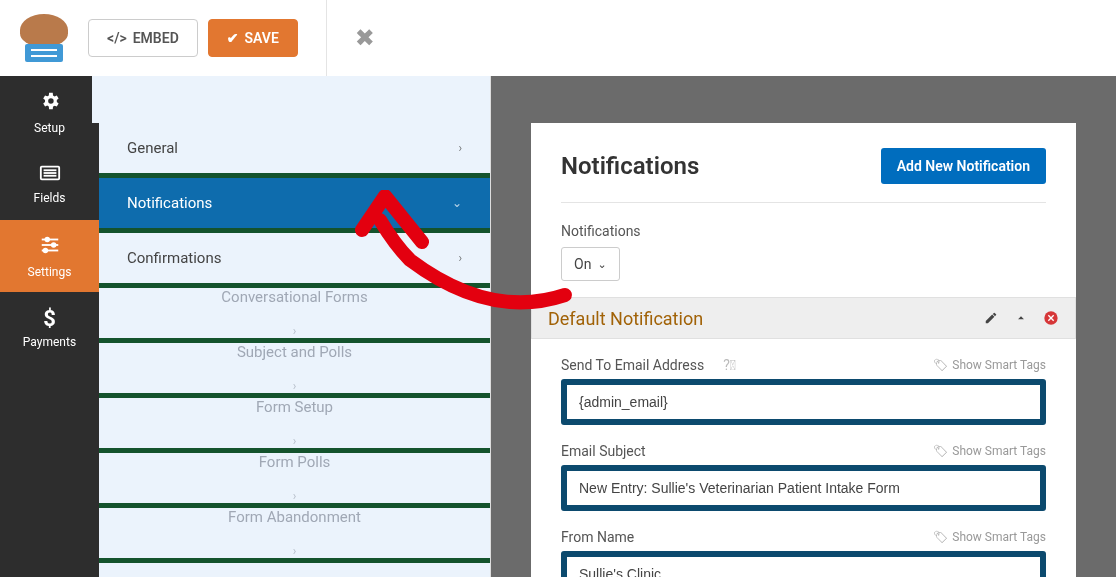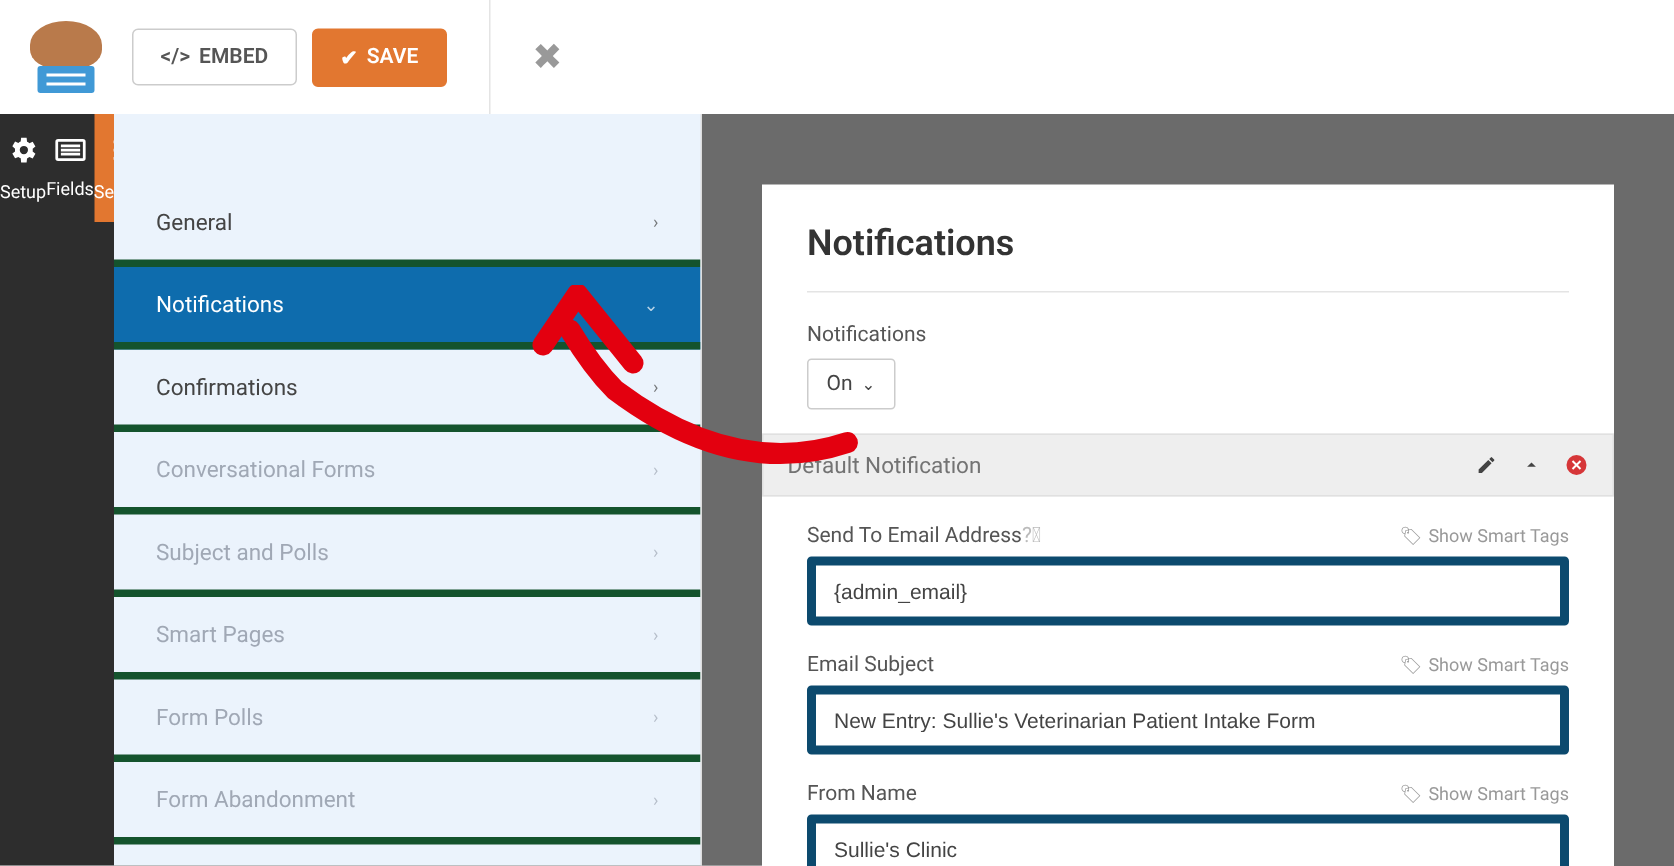--- a/index.html
+++ b/index.html
@@ -12,53 +12,53 @@
   .logo-form::before { top:5px; } .logo-form::after { top:11px; }
   .edit-title { flex: 1; text-align: center; font-size: 20px; color: #444; }
   .edit-title .bold { font-weight: 700; }
   .top-actions { display: flex; gap: 10px; align-items: center; }
   .btn { display: flex; align-items: center; gap: 6px; padding: 10px 18px; border-radius: 4px; font-size: 14px; font-weight: 600; cursor: pointer; }
   .btn-embed { background: #fff; border: 1px solid #ccc; color: #555; }
   .btn-save { background: #e27730; color: #fff; border: 1px solid #e27730; }
   .vdiv { width: 1px; height: 76px; background: #e4e4e4; margin: 0 18px; }
   .close-x { font-size: 24px; color: #999; cursor: pointer; }
   .shell { display: flex; height: 501px; }
-  .rail { width: 76px; background: #2d2d2d; display: flex; flex-direction: row; }
+  .rail { width: 99px; background: #2d2d2d; display: flex; flex-direction: column; }
   .rail-item { height: 72px; display: flex; flex-direction: column; align-items: center; justify-content: center; gap: 5px; color: #fff; font-size: 12px; cursor: pointer; }
   .rail-item.active { background: #e27730; }
   .rail-icon { font-size: 22px; line-height: 1; }
   .sub-panel { width: 392px; background: #ebf3fc; position: relative; border-right: 1px solid #ddd; }
   .sub-scroll { position: absolute; top: 55px; bottom: 0; left: 0; right: 0; overflow-y: auto; }
   .sub-list { }
   .sub-row { height: 55px; display: flex; align-items: center; justify-content: space-between; padding: 0 28px; border-bottom: 5px solid #14532d; font-size: 15px; color: #444; cursor: pointer; }
   .sub-row.active { background: #0e6cad; color: #fff; }
-  .sub-row.disabled { color: #a0a8b5; }
+  .sub-row.disabled { color: #a0a8b5; flex-direction: column; }
   .sub-caret { font-size: 12px; color: inherit; opacity: .7; }
   .sub-scroll::-webkit-scrollbar { width: 12px; }
   .sub-scroll::-webkit-scrollbar-track { background: #e4e8ee; }
   .sub-scroll::-webkit-scrollbar-thumb { background: #b8bec6; border-radius: 2px; }
   .main { flex: 1; background: #6b6b6b; position: relative; overflow: hidden; }
   .main-body { position: absolute; top: 0; bottom: 0; left: 0; right: 0; overflow-y: auto; }
   .main-body::-webkit-scrollbar { width: 12px; }
   .main-body::-webkit-scrollbar-track { background: #5a5a5a; }
   .main-body::-webkit-scrollbar-thumb { background: #9a9a9a; border-radius: 2px; }
   .card { background: #fff; margin: 0 40px 20px 40px; padding: 25px 30px; }
   .card.first { margin-top: 55px; }
   .card-head { display: flex; align-items: center; justify-content: space-between; border-bottom: 1px solid #e4e4e4; padding-bottom: 18px; }
   .card-title { font-size: 24px; font-weight: 600; color: #333; }
   .btn-add { background: #006DBE; color: #fff; padding: 10px 16px; border-radius: 3px; font-size: 14px; font-weight: 600; cursor: pointer; }
   .field-label { font-size: 14px; color: #555; margin-top: 20px; }
   .select-box { display: inline-flex; align-items: center; gap: 6px; border: 1px solid #ccc; border-radius: 3px; padding: 8px 12px; margin-top: 8px; font-size: 14px; color: #444; background: #fff; cursor: pointer; }
   .item-bar { background: #eeeeee; border: 1px solid #e0e0e0; height: 42px; display: flex; align-items: center; justify-content: space-between; padding: 0 16px; margin: 16px -30px 0 -30px; }
-  .item-bar-title { font-size: 15px; color: #737373; }
+  .item-bar-title { font-size: 18px; color: #a16207; }
   .item-bar-actions { display: flex; gap: 14px; align-items: center; }
   .ico { width: 16px; height: 16px; display: inline-flex; align-items:center; justify-content:center; color:#666; cursor:pointer; }
   .ico.red { color: #d63638; }
   .form-row { display: flex; justify-content: space-between; align-items: center; margin-top: 18px; }
-  .form-row .lbl { font-size: 14px; color: #555; display:flex; align-items:center; gap:0; }
+  .form-row .lbl { font-size: 14px; color: #555; display:flex; align-items:center; gap:19px; }
   .smart { font-size: 12px; color: #999; display:flex; align-items:center; gap:4px; cursor:pointer; }
   .input { width: 100%; border: 6px solid #0c4a6e; border-radius: 3px; padding: 9px 12px; font-size: 14px; color: #444; margin-top: 6px; background:#fff; }
   .help-ico { color:#bbb; font-size:14px; }
   .red-arrow { position: absolute; pointer-events: none; }
   .abs-bar { position:absolute; left:92px; right:0; top:76px; height:47px; }
 </style>
 </head>
 <body>
 
 <div class="topbar">
@@ -143,40 +143,41 @@
         </div>
         <div class="sub-row disabled">
           <span>Conversational Forms</span>
           <span class="sub-caret">›</span>
         </div>
         <div class="sub-row disabled">
           <span>Subject and Polls</span>
           <span class="sub-caret">›</span>
         </div>
         <div class="sub-row disabled">
-          <span>Smart Pages</span>
+          <span>Form Setup</span>
           <span class="sub-caret">›</span>
         </div>
         <div class="sub-row disabled">
           <span>Form Polls</span>
           <span class="sub-caret">›</span>
         </div>
         <div class="sub-row disabled">
           <span>Form Abandonment</span>
           <span class="sub-caret">›</span>
         </div>
       </div>
     </div>
   </div>
 
   <div class="main">
     <div class="main-body">
       <div class="card first" style="margin-top:47px; padding-bottom:10px;">
         <div class="card-head">
           <div class="card-title">Notifications</div>
+          <div class="btn-add">Add New Notification</div>
         </div>
         <div class="field-label">Notifications</div>
         <div class="select-box">
           <span>On</span>
           <span style="font-size:11px;">⌄</span>
         </div>
 
         <div class="item-bar">
           <div class="item-bar-title">Default Notification</div>
           <div class="item-bar-actions">

